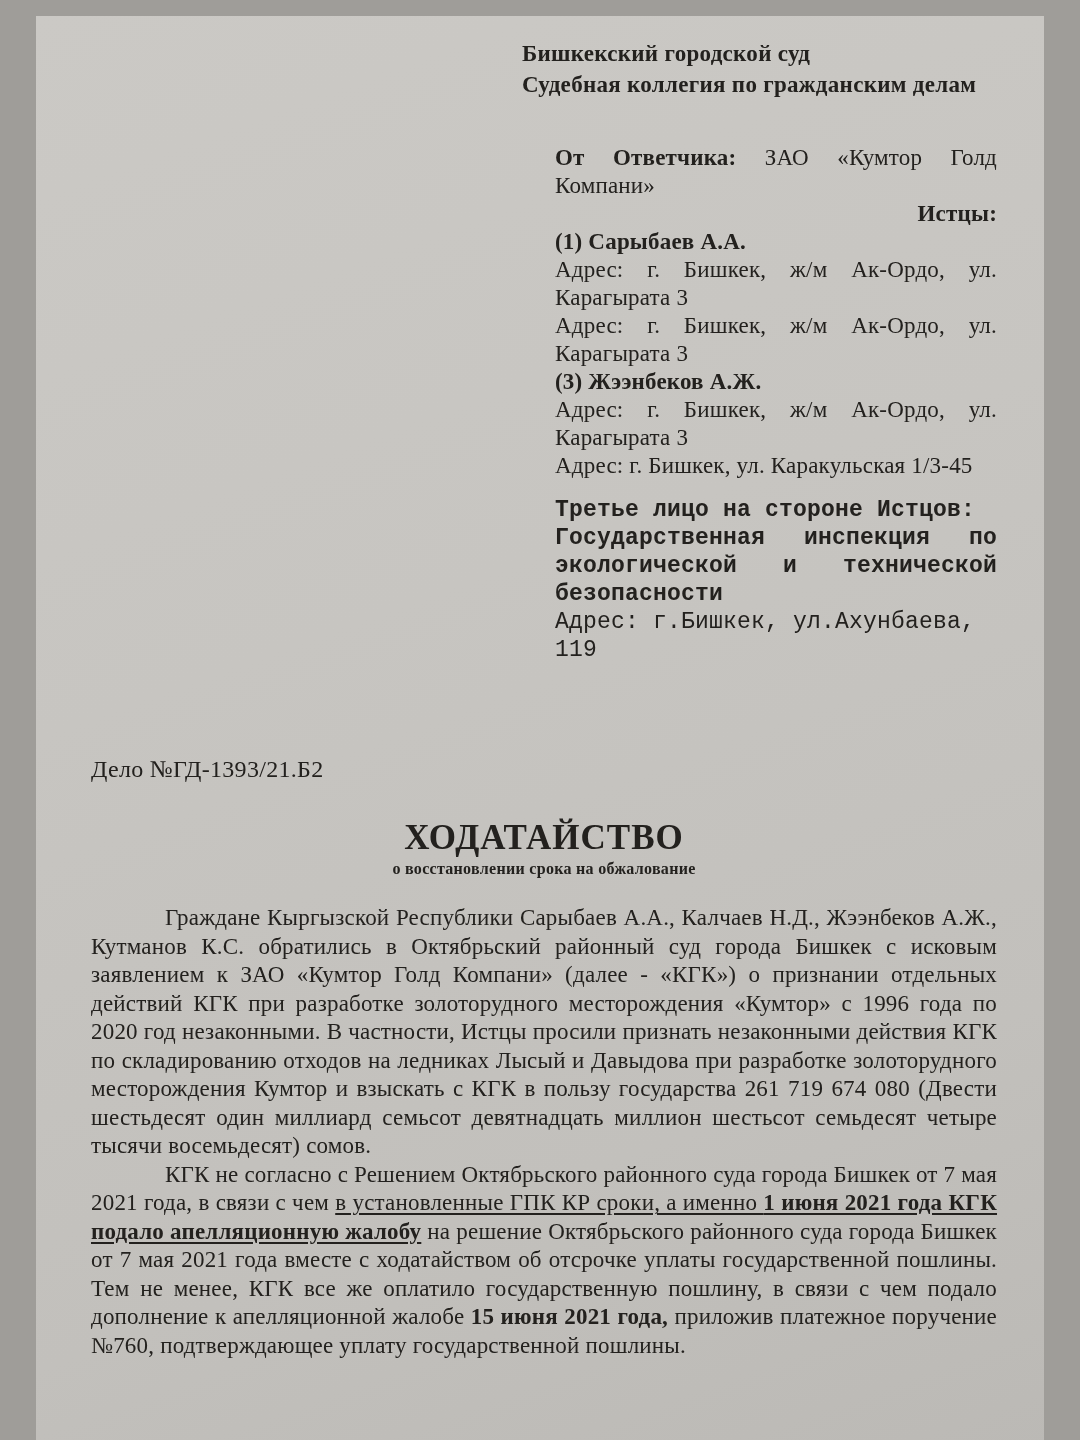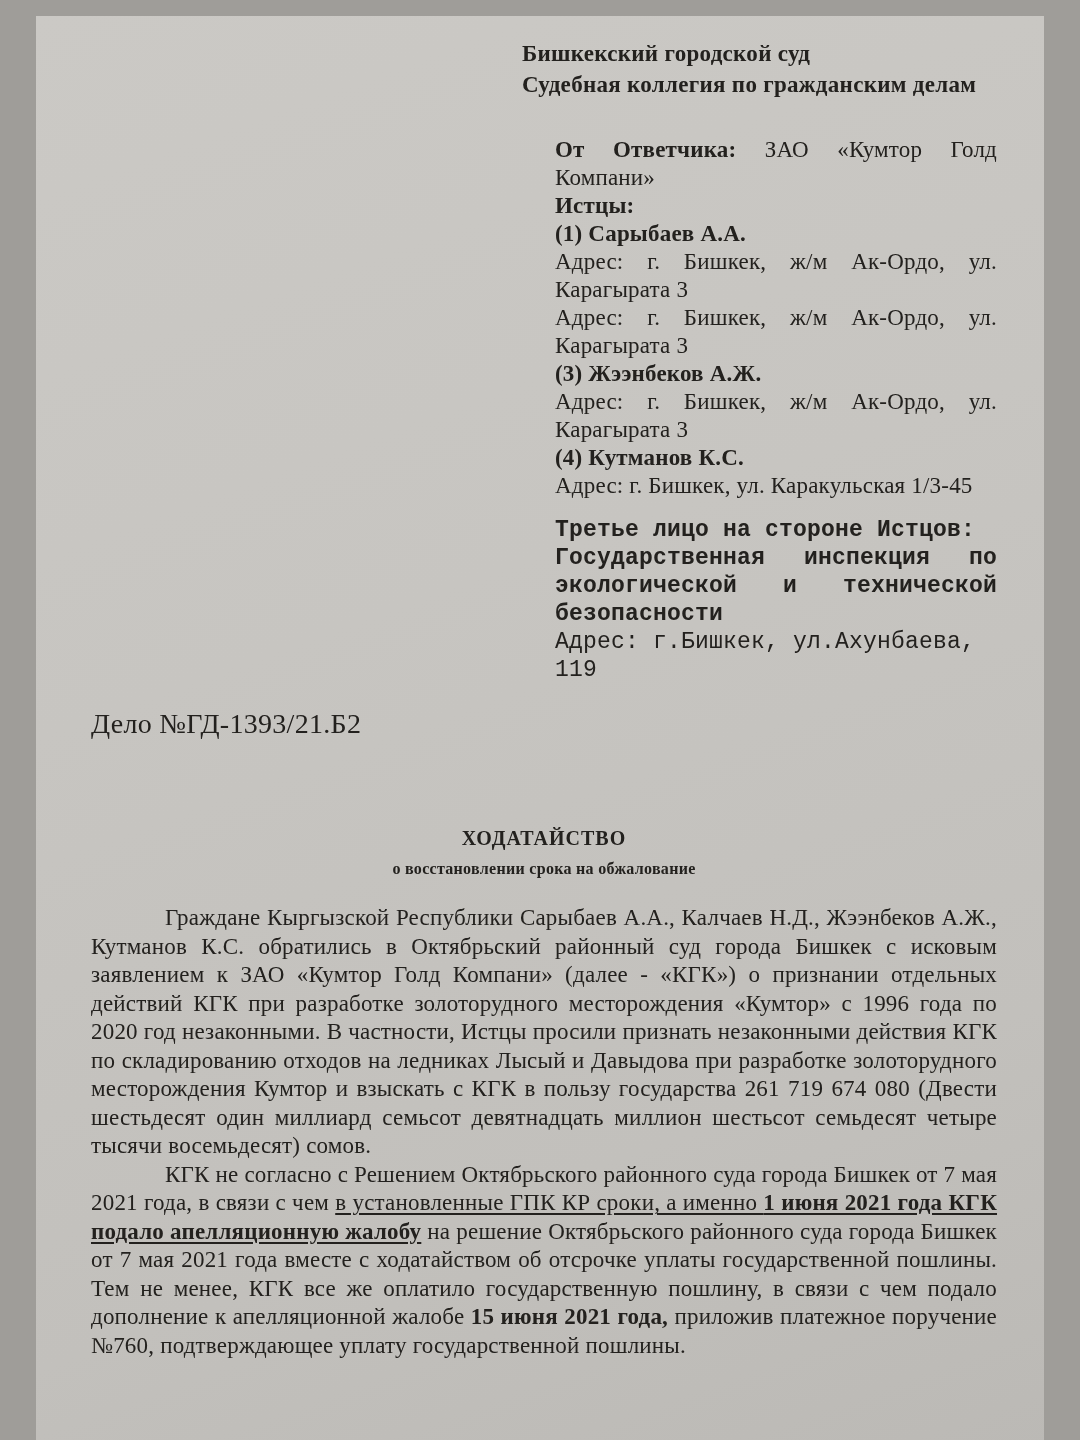--- a/index.html
+++ b/index.html
@@ -32,55 +32,56 @@
     font-size: 23px;
     line-height: 31px;
     font-weight: bold;
     letter-spacing: 0.3px;
   }
 
   
   .parties-column {
     position: absolute;
     left: 519px;
-    top: 120px;
+    top: 128px;
     width: 442px;
     font-size: 23px;
     line-height: 28px;
     letter-spacing: 0.2px;
   }
   .plaintiffs-heading {
     margin-top: 27px;
     margin-left: 36px;
+    text-align: right;
   }
   .third-party-block {
     margin-top: 16px;
     font-family: Liberation Mono, monospace;
   }
 
   
   .case-numbers {
     position: absolute;
     left: 55px;
-    top: 692px;
-    font-size: 28px;
+    top: 738px;
+    font-size: 24px;
     line-height: 31px;
     letter-spacing: 0.3px;
   }
 
   
   .title-block {
     position: absolute;
     left: 55px;
     top: 806px;
     width: 906px;
     text-align: center;
     font-weight: bold;
   }
-  .title-main { font-size: 20px; line-height: 32px; letter-spacing: 1px; }
+  .title-main { font-size: 35px; line-height: 32px; letter-spacing: 1px; }
   .title-sub  { font-size: 16px; line-height: 30px; letter-spacing: 0.3px; }
 
   
   .doc-body {
     position: absolute;
     left: 55px;
     top: 888px;
     width: 906px;
     font-size: 23px;
     line-height: 28.5px;
@@ -108,21 +109,20 @@
       <p class="just">Адрес: г. Бишкек, ж/м Ак-Ордо, ул. Карагырата 3</p>
     </div>
     <div>
       <p class="just">Адрес: г. Бишкек, ж/м Ак-Ордо, ул. Карагырата 3</p>
     </div>
     <div>
       <p class="b">(3) Жээнбеков А.Ж.</p>
       <p class="just">Адрес: г. Бишкек, ж/м Ак-Ордо, ул. Карагырата 3</p>
     </div>
     <div>
-      <p class="b">(4) Кутманов К.С.</p>
       <p class="just">Адрес: г. Бишкек, ул. Каракульская 1/3-45</p>
     </div>
 
     <div class="third-party-block">
       <p class="b">Третье лицо на стороне Истцов:</p>
       <p class="b just">Государственная инспекция по экологической и технической безопасности</p>
       <p>Адрес: г.Бишкек, ул.Ахунбаева, 119</p>
     </div>
   </div>
 

